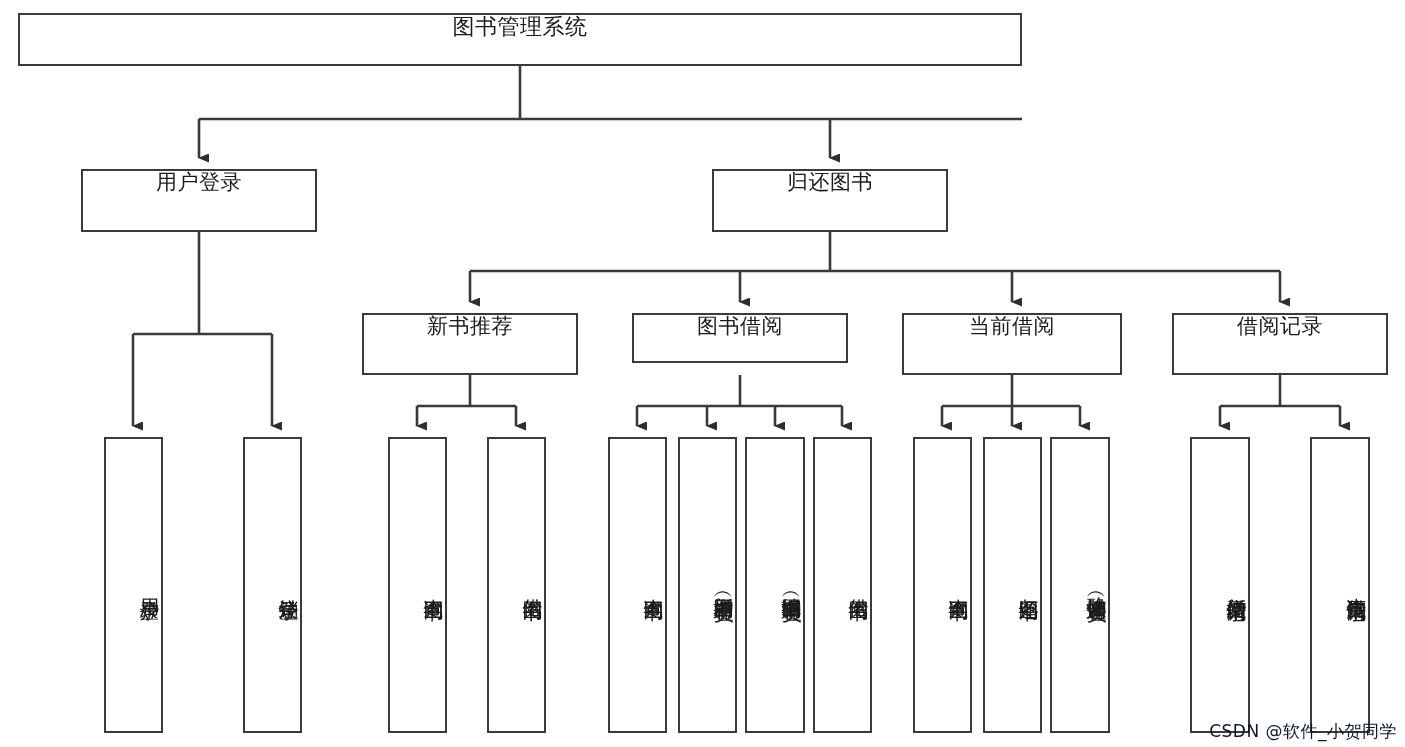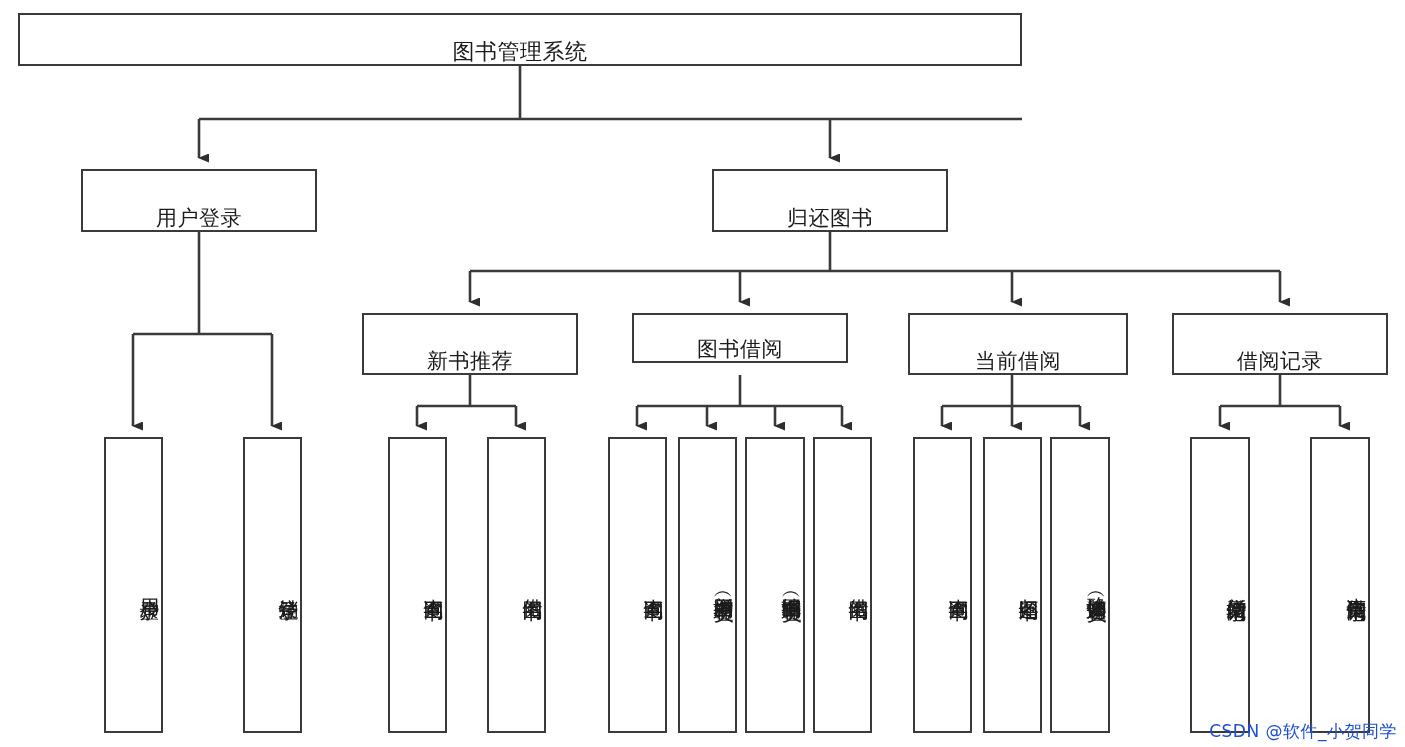--- a/index.html
+++ b/index.html
@@ -24,21 +24,21 @@
     top: 0;
     width: 1405px;
     height: 747px;
   }
   .node {
     position: absolute;
     box-sizing: border-box;
     border: 2px solid #3a3a3a;
     background: #ffffff;
     display: flex;
-    align-items: flex-end;
+    align-items: flex-start;
     justify-content: center;
     color: #1b1b1b;
   }
   .node.horizontal {
     font-size: 21px;
     letter-spacing: 0.5px;
     line-height: 1.1;
   }
   .node.vertical {
     writing-mode: vertical-rl;
@@ -58,21 +58,21 @@
     max-height: 100%;
   }
   .node.root {
     font-size: 22px;
   }
   #watermark {
     position: absolute;
     right: 8px;
     bottom: 4px;
     font-size: 17px;
-    color: #1d4ed8;
+    color: #0f172a;
     letter-spacing: 0.5px;
     white-space: nowrap;
     pointer-events: none;
     font-family: "DejaVu Sans", "Liberation Sans", sans-serif;
   }
 </style>
 </head>
 <body>
 
 <div id="diagram-root">
@@ -138,21 +138,21 @@
   <div class="node horizontal" style="left:712px; top:169px; width:236px; height:63px;">
     <span class="node-label">归还图书</span>
   </div>
 
   <div class="node horizontal" style="left:362px; top:313px; width:216px; height:62px;">
     <span class="node-label">新书推荐</span>
   </div>
   <div class="node horizontal" style="left:632px; top:313px; width:216px; height:50px;">
     <span class="node-label">图书借阅</span>
   </div>
-  <div class="node horizontal" style="left:902px; top:313px; width:220px; height:62px;margin-left:6px;">
+  <div class="node horizontal" style="left:902px; top:313px; width:220px; height:62px;">
     <span class="node-label">当前借阅</span>
   </div>
   <div class="node horizontal" style="left:1172px; top:313px; width:216px; height:62px;">
     <span class="node-label">借阅记录</span>
   </div>
 
   <div class="node vertical" style="left:104px; top:437px; width:59px; height:296px;">
     <span class="node-label">用户登录</span>
   </div>
   <div class="node vertical" style="left:243px; top:437px; width:59px; height:296px;">

